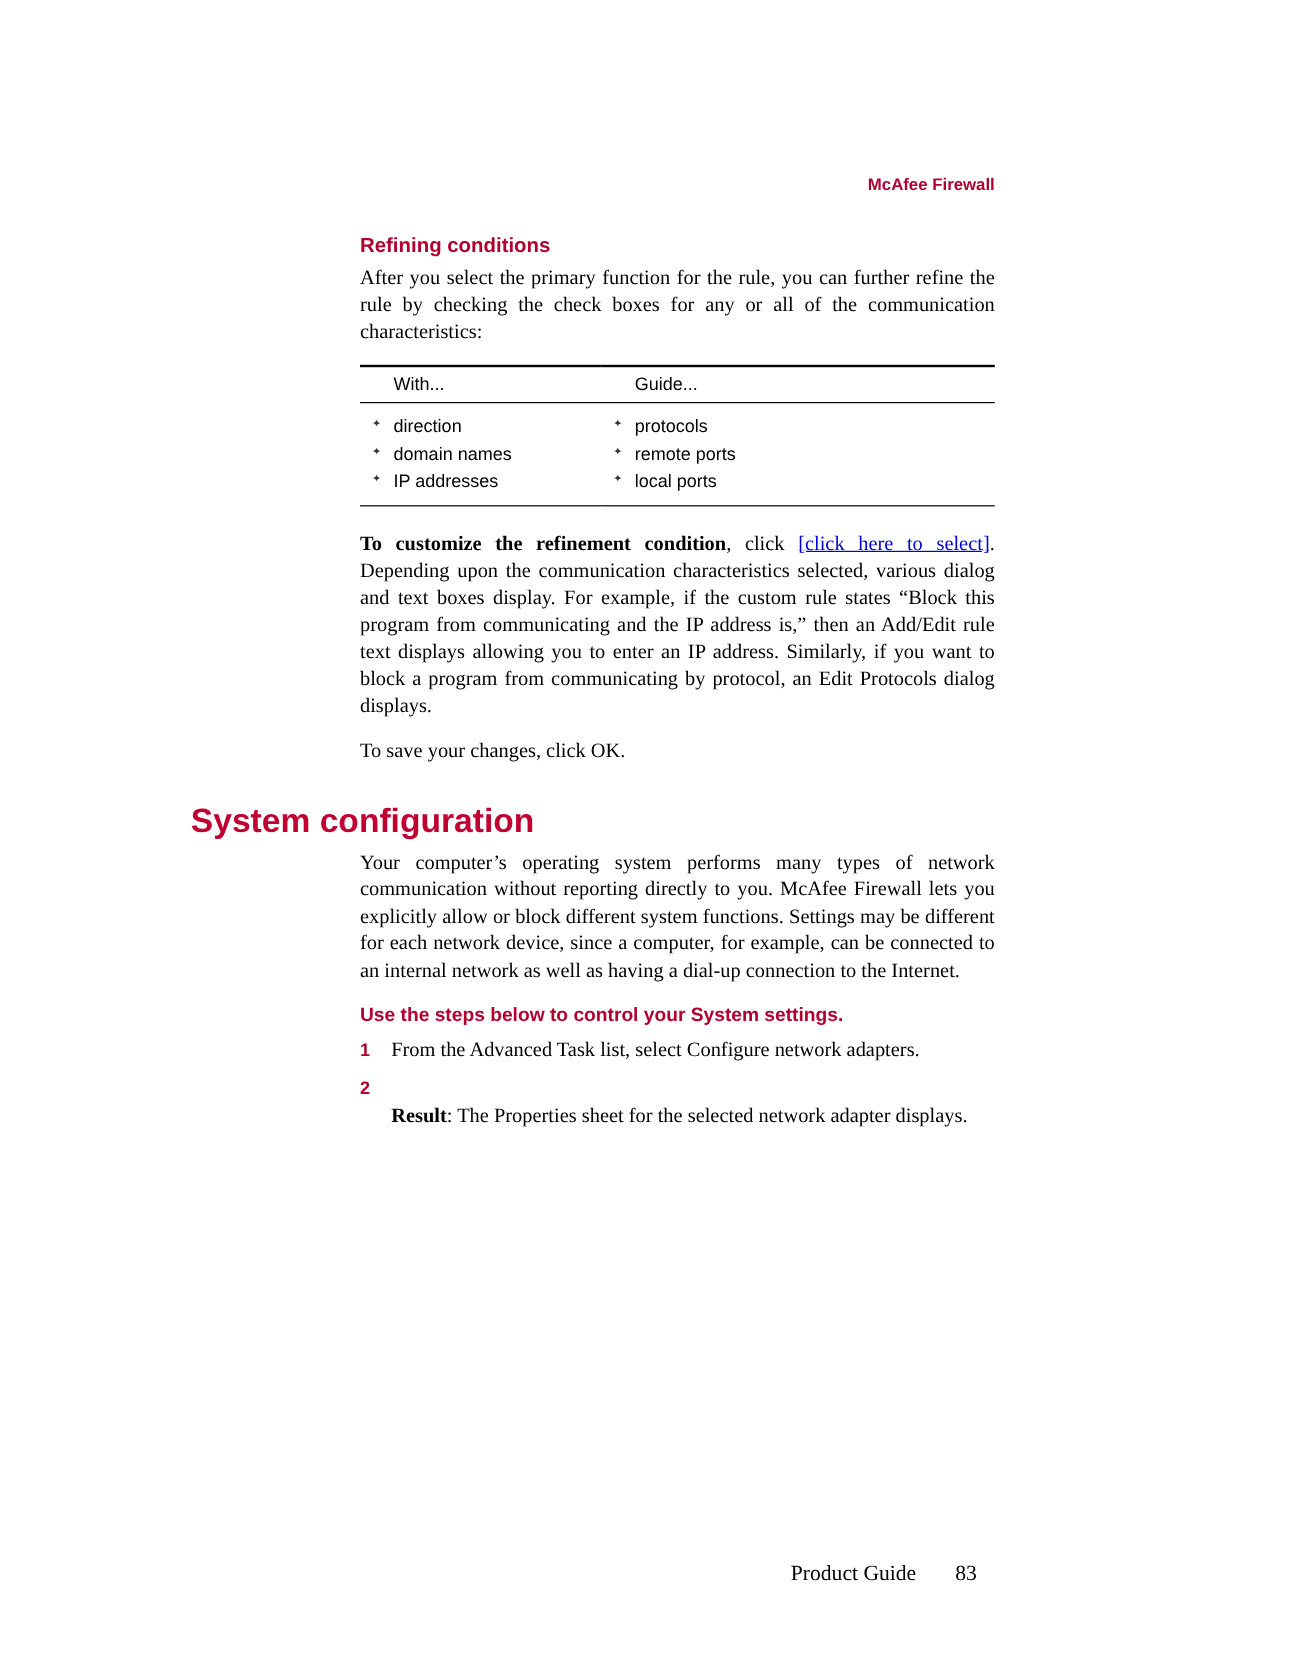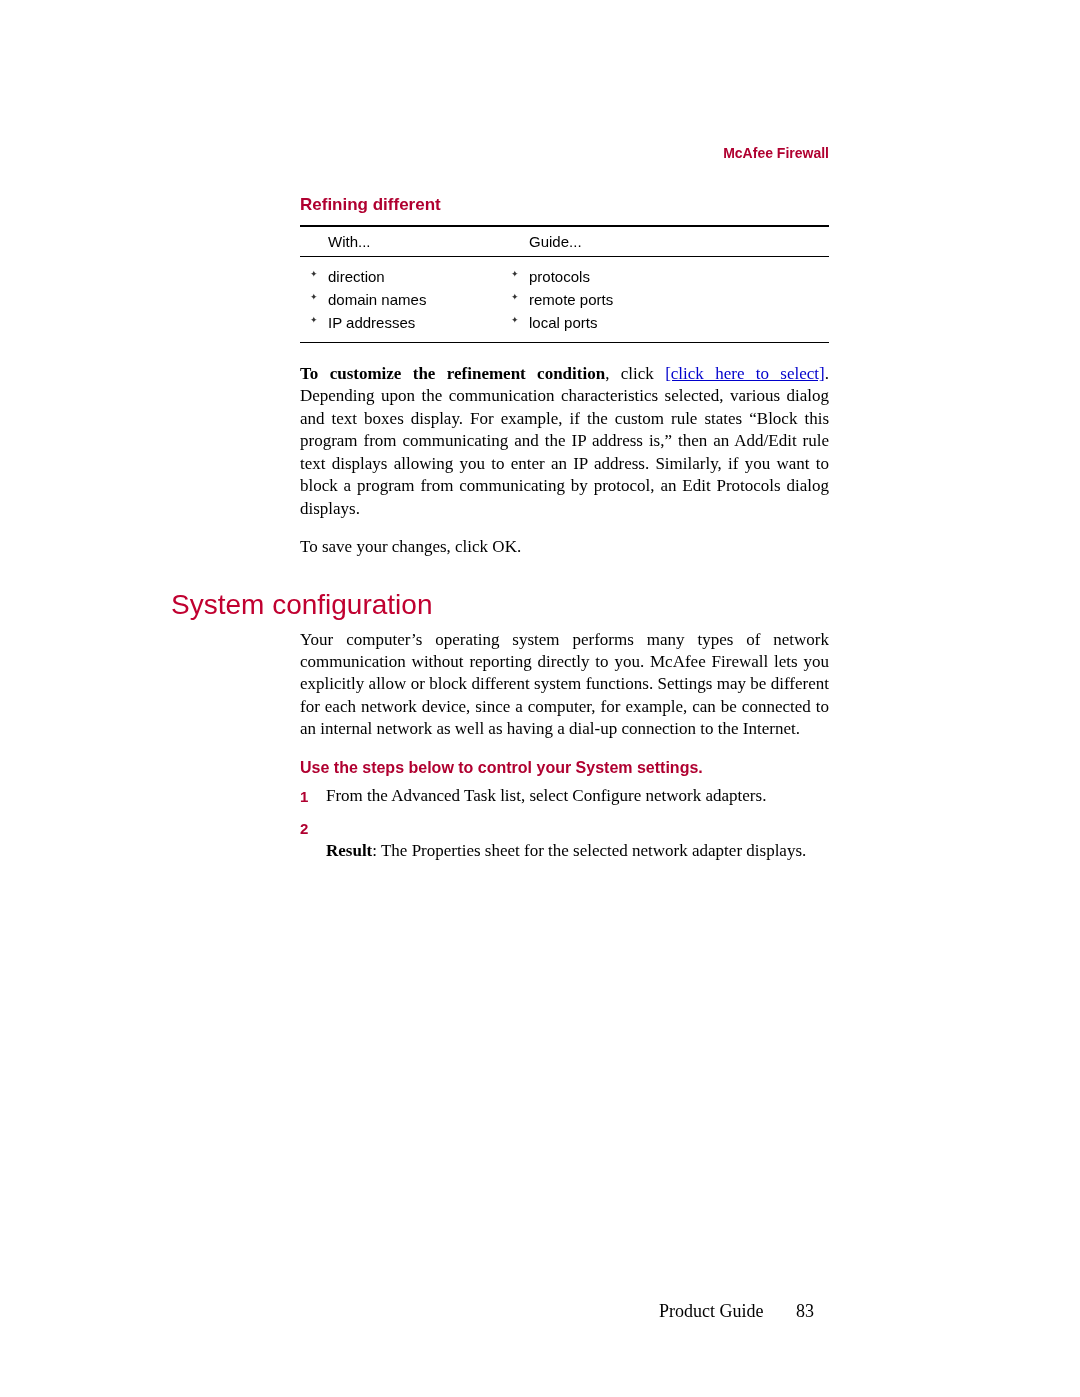--- a/index.html
+++ b/index.html
@@ -88,24 +88,24 @@
     color: #333;
   }
   .para2-wrap { margin-top: 6px; }
   .bold-run { font-weight: bold; }
   a.inline-link {
     color: #0000cc;
     text-decoration: underline;
   }
   .section-heading {
     font-family: Arial, Helvetica, sans-serif;
-    font-weight: normal;
+    font-weight: bold;
     font-size: 28px;
     color: #c00030;
-    margin: 30px 0 8px 16px;
+    margin: 30px 0 8px 4px;
   }
   .steps-heading {
     font-family: Arial, Helvetica, sans-serif;
     font-weight: bold;
     font-size: 16px;
     color: #b00030;
     margin: 18px 0 8px 0;
   }
   .steps {
     margin: 0;
@@ -148,21 +148,22 @@
 </head>
 <body>
 
 <div class="page">
 
   <div class="header-label">McAfee Firewall</div>
 
   <div class="content">
 
     <div class="indent">
-      <div class="sub-heading">Refining different</div>
+      <div class="sub-heading">Refining conditions</div>
+      <p class="body-text">After you select the primary function for the rule, you can further refine the rule by checking the check boxes for any or all of the communication characteristics:</p>
 
       <div class="table-wrap">
         <table>
           <thead>
             <tr>
               <th style="width:38%">With...</th>
               <th>Guide...</th>
             </tr>
           </thead>
           <tbody>

